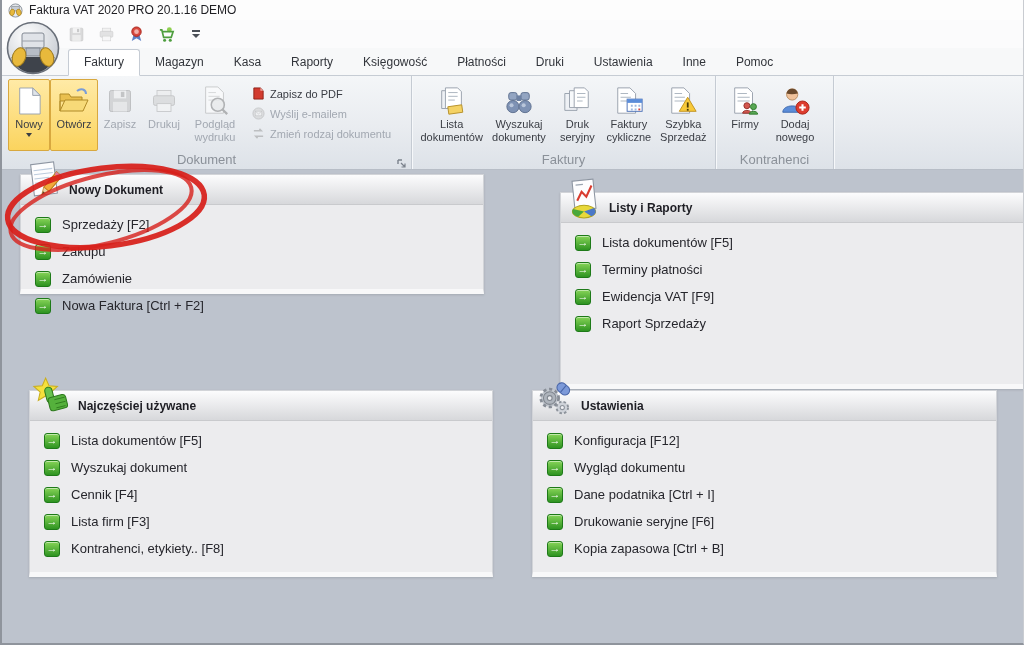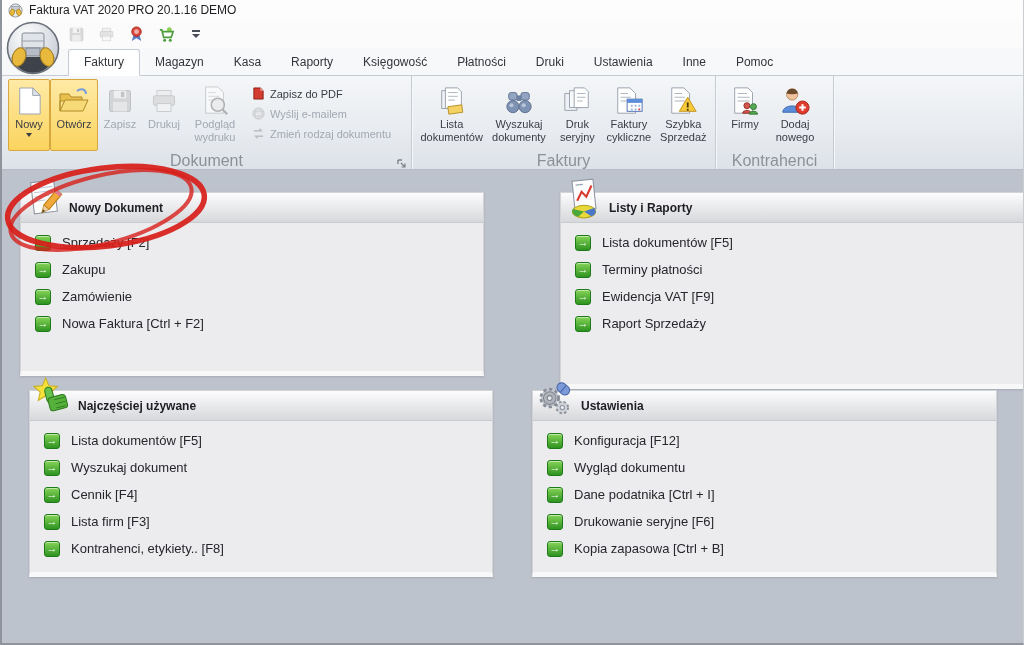--- a/index.html
+++ b/index.html
@@ -22,21 +22,21 @@
   .applogo { position:absolute; left:4px; top:21px; width:54px; height:54px; z-index:20; cursor:pointer; }
   
   .tabs { position:absolute; left:0; top:48px; width:100%; height:28px; background:#f7f8f9; display:flex; align-items:flex-end; padding-left:66px; border-bottom:1px solid #c6ccd4; }
   .tab { font-size:12px; color:#32353b; padding:5px 15px 6px; cursor:pointer; position:relative; }
   .tab.active { background:#ffffff; border:1px solid #c6ccd4; border-bottom:1px solid #ffffff; border-radius:3px 3px 0 0; margin-bottom:-1px; }
   
   .ribbon { position:absolute; left:0; top:76px; width:100%; height:94px;
     background:linear-gradient(#f4f6f8, #e9ecf0 55%, #dde2e8); border-bottom:1px solid #b7bdc6; display:flex; }
   .rgroup { display:flex; flex-direction:column; border-right:1px solid #c5cbd3; box-shadow:1px 0 0 #f6f8fa; position:relative; }
   .rgroup-body { flex:1; display:flex; align-items:flex-start; padding:3px 4px 0 6px; }
-  .rgroup-label { text-align:center; font-size:16px; color:#8b9199; padding:1px 0 3px; }
+  .rgroup-label { text-align:center; font-size:13px; color:#8b9199; padding:1px 0 3px; }
   .rbtn { display:flex; flex-direction:column; align-items:center; padding-top:4px; height:72px; cursor:pointer; border:1px solid transparent; }
   .rbtn .ric { height:34px; display:flex; align-items:center; justify-content:center; }
   .rbtn .rlbl { font-size:11px; color:#3a3d44; text-align:center; line-height:1.2; }
   .rbtn.hl { background:linear-gradient(#ffeaa6, #fbd45e); border:1px solid #d8a83f; border-radius:2px; }
   .rbtn.dis { cursor:default; }
   .rbtn.dis .rlbl { color:#a2a8b1; }
   .caret-down { width:0; height:0; border-left:3.5px solid transparent; border-right:3.5px solid transparent; border-top:4px solid #3a3d44; margin-top:2px; }
   .smallcol { display:flex; flex-direction:column; justify-content:flex-start; gap:7px; margin-left:8px; padding-top:8px; }
   .sbtn { display:flex; align-items:center; gap:5px; font-size:11px; color:#3a3d44; cursor:pointer; white-space:nowrap; }
   .sbtn.dis { color:#a2a8b1; cursor:default; }
@@ -332,21 +332,21 @@
         </div>
       </div>
       <div class="rgroup-label">Kontrahenci</div>
     </div>
 
     <div style="flex:1"></div>
   </div>
 
   <div class="content">
 
-    <div class="panel" style="left:18px; top:22px; width:464px; height:184px;">
+    <div class="panel" style="left:18px; top:4px; width:464px; height:120px;">
       <div class="phead">
         <span class="picon">
           <svg width="42" height="42" viewBox="0 0 40 40">
               <g transform="rotate(-7 20 18)">
                 <path d="M9 3h22v30H9z" fill="#fdfdfe" stroke="#8d95a1"></path>
                 <path d="M11 9h18M11 13h18M11 17h14M11 21h10" stroke="#bccbdd"></path>
               </g>
               <g transform="rotate(40 25 25)">
                 <rect x="21.5" y="10" width="6.5" height="19" fill="#f2a93b" stroke="#b97c14"></rect>
                 <rect x="21.5" y="10" width="6.5" height="3" fill="#e0789b"></rect>

